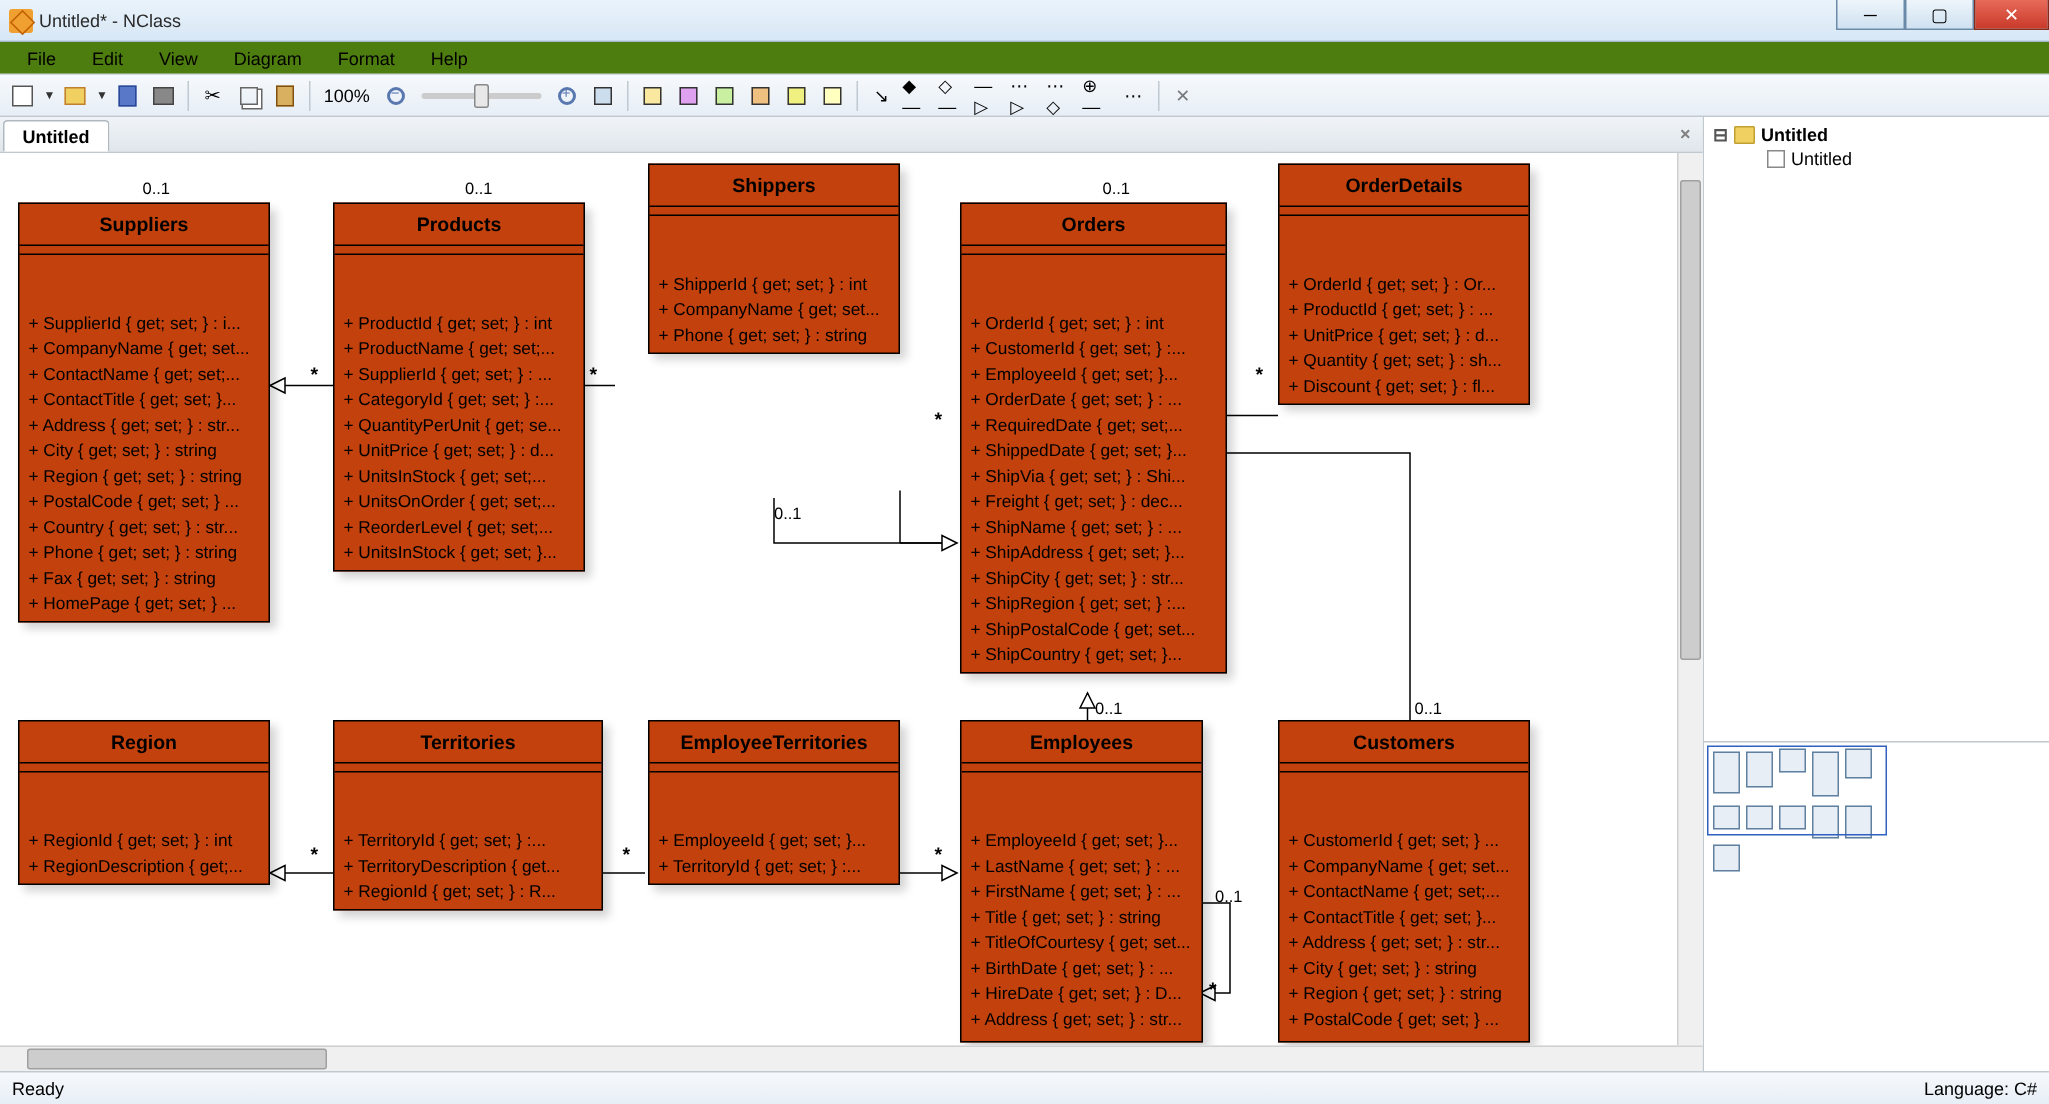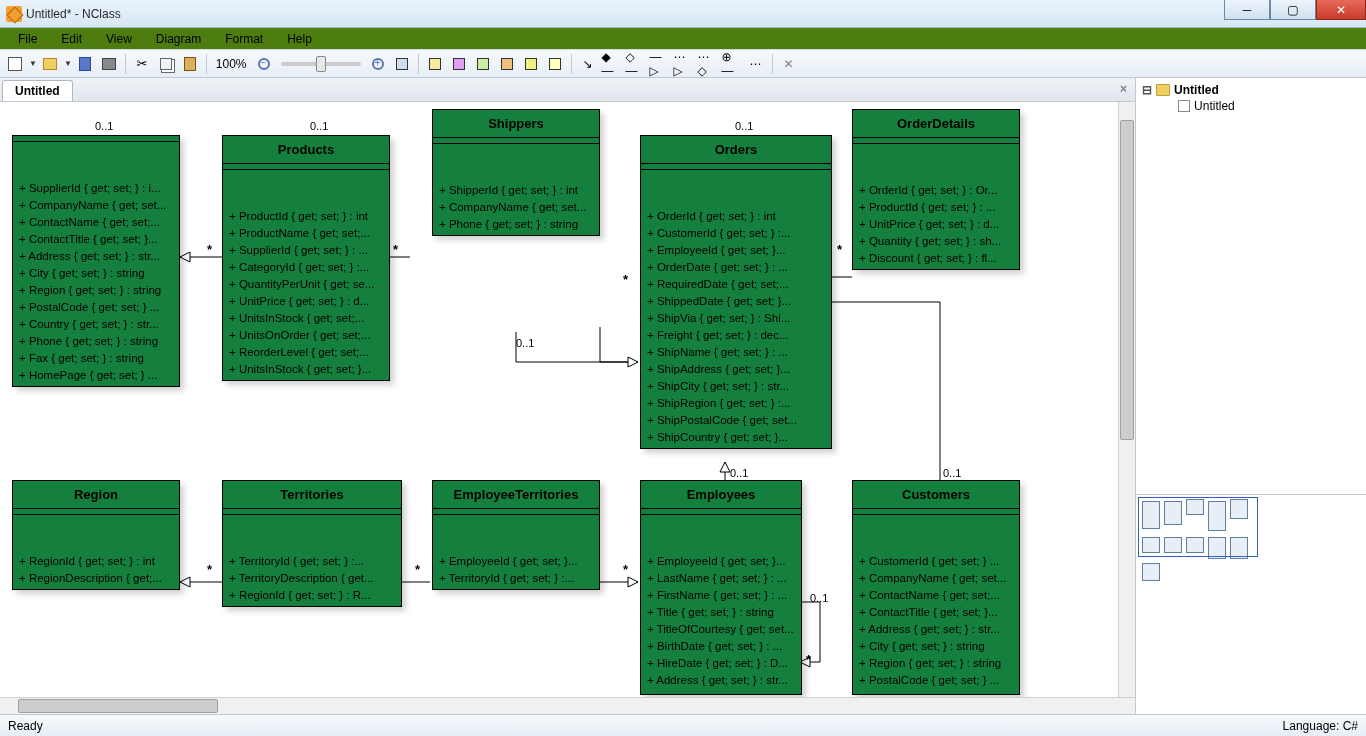--- a/index.html
+++ b/index.html
@@ -45,21 +45,21 @@
 .treeitem .folder { width:14px; height:12px; background:#f0d060; border:1px solid #c0a030; border-radius:1px; }
 .treeitem .diagicon { width:12px; height:12px; background:#fff; border:1px solid #888; }
 .treechild { margin-left:22px; }
 .minimap { height:220px; border-top:1px solid #c0c8d0; background:#fff; padding:4px; position:relative; }
 .mini-box { position:absolute; background:#e8eef6; border:1px solid #6080a0; }
 
 
 .statusbar { height:22px; background:linear-gradient(#f6f9fc,#e7eef6); border-top:1px solid #c0c8d0; display:flex; align-items:center; padding:0 8px; justify-content:space-between; }
 
 
-.class-box { position:absolute; background:#15803d; border:1px solid #000; box-shadow: 4px 4px 6px rgba(0,0,0,0.18); }
+.class-box { position:absolute; background:#c2410c; border:1px solid #000; box-shadow: 4px 4px 6px rgba(0,0,0,0.18); }
 .class-header { border-bottom:1px solid #000; text-align:center; font-weight:bold; padding:6px 4px; font-size:13px; }
 .class-gap { height:6px; border-bottom:1px solid #000; }
 .class-members { padding:2px 6px; font-size:11.5px; line-height:17px;margin-top:36px; }
 .class-members div { white-space:nowrap; overflow:hidden; text-overflow:ellipsis; }
 
 .card-label { position:absolute; font-size:11px; color:#000; }
 .assoc-star { position:absolute; font-size:13px; font-weight:bold; }
 
 svg.connector { position:absolute; left:0; top:0; width:100%; height:100%; pointer-events:none; }
 svg.connector line { stroke:#000; stroke-width:1; }
@@ -235,20 +235,21 @@
       <div class="assoc-star" style="left:623px; top:170px;">*</div>
       <div class="assoc-star" style="left:805px; top:155px;">*</div>
       <div class="assoc-star" style="left:805px; top:180px;">*</div>
       <div class="assoc-star" style="left:837px; top:140px;">*</div>
       <div class="assoc-star" style="left:207px; top:460px;">*</div>
       <div class="assoc-star" style="left:415px; top:460px;">*</div>
       <div class="assoc-star" style="left:623px; top:460px;">*</div>
       <div class="assoc-star" style="left:806px; top:550px;">*</div>
 
       <div class="class-box" style="left:12px; top:33px; width:168px;">
+        <div class="class-header">Suppliers</div>
         <div class="class-gap"></div>
         <div class="class-members">
             <div>+ SupplierId { get; set; } : i...</div>
             <div>+ CompanyName { get; set...</div>
             <div>+ ContactName { get; set;...</div>
             <div>+ ContactTitle { get; set; }...</div>
             <div>+ Address { get; set; } : str...</div>
             <div>+ City { get; set; } : string</div>
             <div>+ Region { get; set; } : string</div>
             <div>+ PostalCode { get; set; } ...</div>
@@ -279,21 +280,21 @@
       <div class="class-box" style="left:432px; top:7px; width:168px;">
         <div class="class-header">Shippers</div>
         <div class="class-gap"></div>
         <div class="class-members">
             <div>+ ShipperId { get; set; } : int</div>
             <div>+ CompanyName { get; set...</div>
             <div>+ Phone { get; set; } : string</div>
           </div>
       </div>
 
-      <div class="class-box" style="left:640px; top:33px; width:192px;">
+      <div class="class-box" style="left:640px; top:33px; width:178px;">
         <div class="class-header">Orders</div>
         <div class="class-gap"></div>
         <div class="class-members">
             <div>+ OrderId { get; set; } : int</div>
             <div>+ CustomerId { get; set; } :...</div>
             <div>+ EmployeeId { get; set; }...</div>
             <div>+ OrderDate { get; set; } : ...</div>
             <div>+ RequiredDate { get; set;...</div>
             <div>+ ShippedDate { get; set; }...</div>
             <div>+ ShipVia { get; set; } : Shi...</div>

